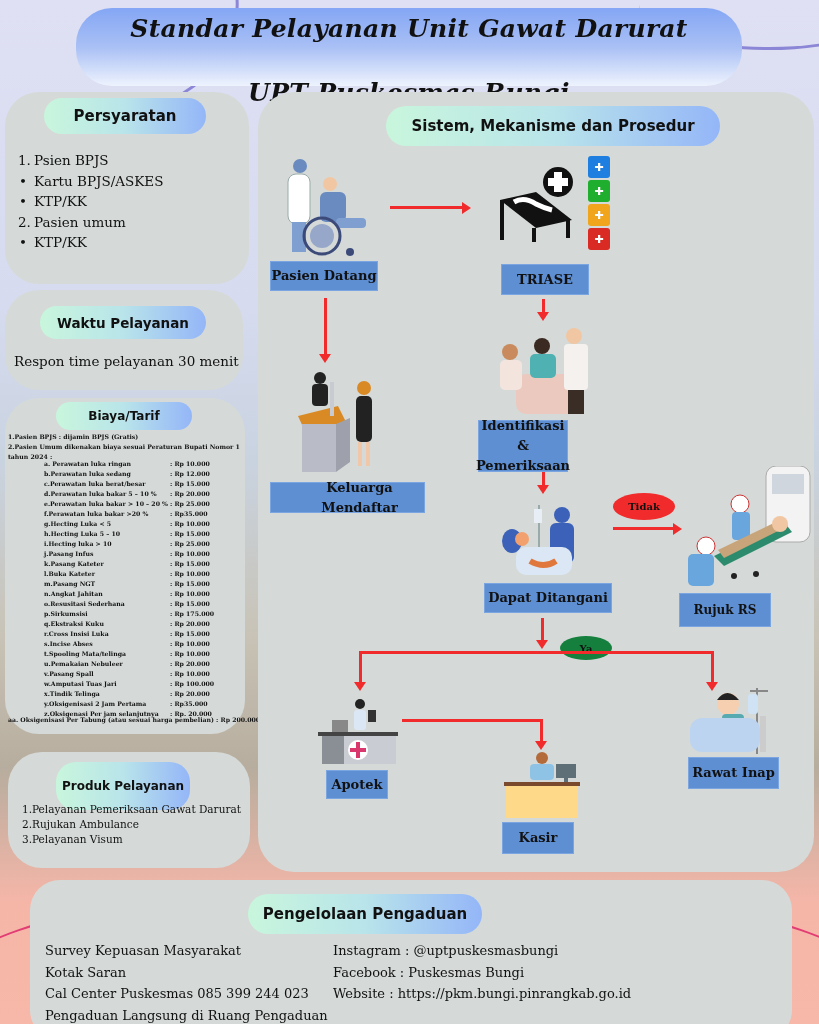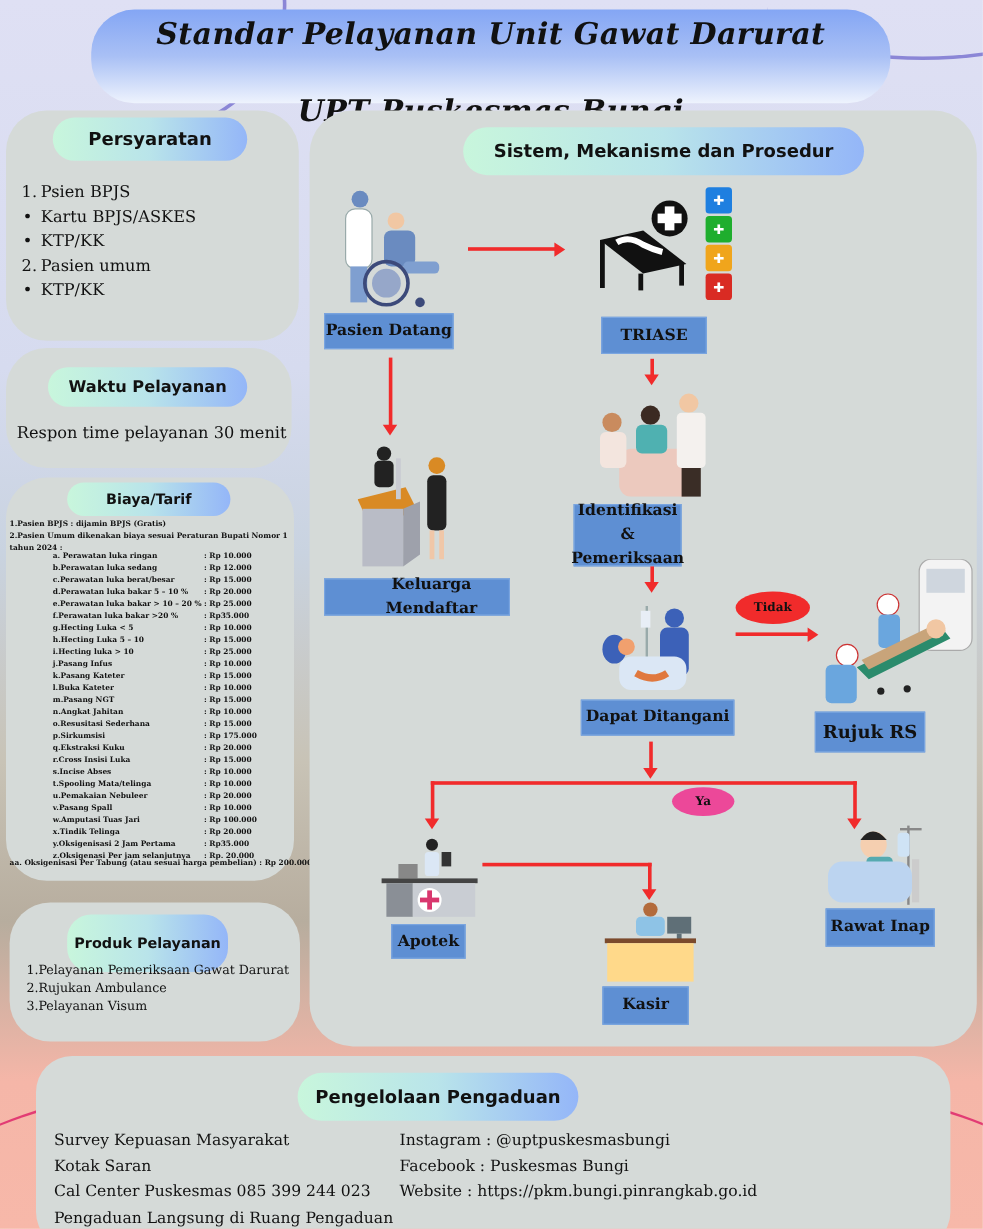--- a/index.html
+++ b/index.html
@@ -327,21 +327,21 @@
   <rect x="32" y="28" width="22" height="14" rx="4" fill="#56aab0"></rect>
   <rect x="0" y="32" width="70" height="34" rx="12" fill="#bcd4f0"></rect>
   <rect x="70" y="30" width="6" height="36" fill="#ccc"></rect>
 </svg>
 
 <div class="box" style="left:270px; top:261px; width:108px; height:30px;">Pasien Datang</div>
 <div class="box" style="left:501px; top:264px; width:88px; height:31px;">TRIASE</div>
 <div class="box" style="left:270px; top:482px; width:155px; height:31px;padding-left:24px;">Keluarga Mendaftar</div>
 <div class="box" style="left:478px; top:420px; width:90px; height:52px; white-space:normal; padding:0 4px;">Identifikasi &amp; Pemeriksaan</div>
 <div class="box" style="left:484px; top:583px; width:128px; height:30px;">Dapat Ditangani</div>
-<div class="box" style="left:679px; top:593px; width:92px; height:34px; font-size:15px;">Rujuk RS</div>
+<div class="box" style="left:679px; top:593px; width:92px; height:34px; font-size:12px;">Rujuk RS</div>
 <div class="box" style="left:326px; top:770px; width:62px; height:29px;">Apotek</div>
 <div class="box" style="left:502px; top:822px; width:72px; height:32px;">Kasir</div>
 <div class="box" style="left:688px; top:757px; width:91px; height:32px;">Rawat Inap</div>
 
 <div class="arrow" style="left: 390px; top: 206px; width: 74px; height: 3px; background: rgb(241, 43, 43);"></div>
 <div class="ah-r" style="left:462px; top:202px;"></div>
 
 <div class="arrow" style="left: 324px; top: 298px; width: 3px; height: 58px; background: rgb(241, 43, 43);"></div>
 <div class="ah-d" style="left:319px; top:354px;"></div>
 
@@ -350,21 +350,21 @@
 
 <div class="arrow" style="left: 542px; top: 472px; width: 3px; height: 14px; background: rgb(241, 43, 43);"></div>
 <div class="ah-d" style="left:537px; top:485px;"></div>
 
 <div class="ellipse" style="left:613px; top:493px; width:62px; height:27px; background:#f12b2b; color:#111;">Tidak</div>
 <div class="arrow" style="left: 613px; top: 527px; width: 62px; height: 3px; background: rgb(241, 43, 43);"></div>
 <div class="ah-r" style="left:673px; top:523px;"></div>
 
 <div class="arrow" style="left: 541px; top: 618px; width: 3px; height: 26px; background: rgb(241, 43, 43);"></div>
 <div class="ah-d" style="left:536px; top:640px;"></div>
-<div class="ellipse" style="left:560px; top:656px; width:52px; height:24px; background:#ec4899; color:#111;">Ya</div>
+<div class="ellipse" style="left:560px; top:636px; width:52px; height:24px; background:#15803d; color:#111;">Ya</div>
 
 <div class="arrow" style="left: 359px; top: 651px; width: 355px; height: 3px; background: rgb(241, 43, 43);"></div>
 <div class="arrow" style="left: 359px; top: 651px; width: 3px; height: 34px; background: rgb(241, 43, 43);"></div>
 <div class="ah-d" style="left:354px; top:682px;"></div>
 <div class="arrow" style="left: 711px; top: 651px; width: 3px; height: 34px; background: rgb(241, 43, 43);"></div>
 <div class="ah-d" style="left:706px; top:682px;"></div>
 
 <div class="arrow" style="left: 402px; top: 719px; width: 141px; height: 3px; background: rgb(241, 43, 43);"></div>
 <div class="arrow" style="left: 540px; top: 719px; width: 3px; height: 25px; background: rgb(241, 43, 43);"></div>
 <div class="ah-d" style="left:535px; top:741px;"></div>

